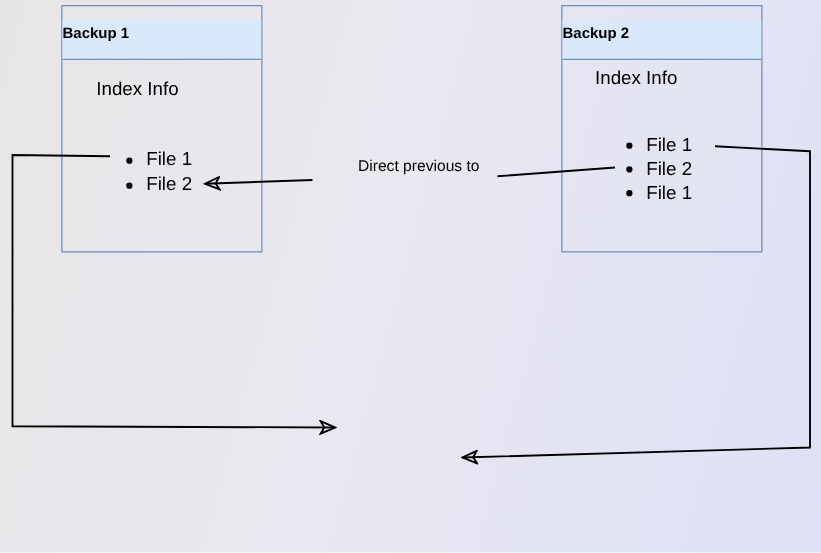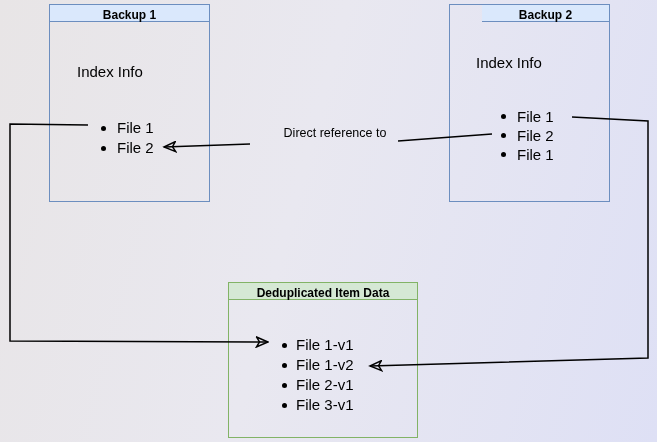--- a/index.html
+++ b/index.html
@@ -13,35 +13,35 @@
     color: #000;
   }
 
   .box {
     position: absolute;
     border: 1.5px solid;
     box-sizing: border-box;
     background: transparent;
   }
   .box .hdr {
-    height: 17px;
+    height: 32px;
     line-height: 20px;
-    text-align: center;
     font-weight: bold;
     font-size: 12px;
     border-bottom: 1.5px solid;
     box-sizing: border-box;
+    margin-top: 11px;
   }
   .blue { border-color: #6c8ebf; }
   .blue .hdr { background: #dae8fc; border-bottom-color: #6c8ebf; }
   .green { border-color: #82b366; }
   .green .hdr { background: #d5e8d4; border-bottom-color: #82b366; }
 
   #backup1 { left: 49px;  top: 4px;   width: 161px; height: 198px; }
-  #backup2 { left: 449px; top: 4px;   width: 161px; height: 198px; padding-left: 32px; }
+  #backup2 { left: 449px; top: 4px;   width: 161px; height: 198px; }
   #dedup   { left: 228px; top: 282px; width: 190px; height: 156px; }
 
   .subtitle { position: absolute; font-size: 15px; line-height: 18px; }
   #backup1 .subtitle { left: 27px; top: 58px; }
   #backup2 .subtitle { left: 26px; top: 49px; }
 
   ul.filelist {
     position: absolute;
     margin: 0; padding: 0;
     list-style: none;
@@ -98,32 +98,23 @@
   <div class="box blue" id="backup2">
     <div class="hdr">Backup 2</div>
     <div class="subtitle">Index Info</div>
     <ul class="filelist">
         <li><span>File 1</span></li>
         <li><span>File 2</span></li>
         <li><span>File 1</span></li>
       </ul>
   </div>
 
-  <div class="box green" id="dedup">
-    <div class="hdr">Deduplicated Item Data</div>
-    <ul class="filelist">
-        <li><span>File 1-v1</span></li>
-        <li><span>File 1-v2</span></li>
-        <li><span>File 2-v1</span></li>
-        <li><span>File 3-v1</span></li>
-      </ul>
-  </div>
 
   <div class="edge-label">
-    <div>Direct reference to</div>
+    <div>Direct previous to</div>
   </div>
 
   <svg class="edges" viewBox="0 0 657 442" xmlns="http://www.w3.org/2000/svg">
     <defs>
       <marker id="arr" markerUnits="userSpaceOnUse" markerWidth="14" markerHeight="12" refX="12.5" refY="6" orient="auto">
         <path d="M1,1 L12.5,6 L1,11 L4,6 Z" fill="#000" stroke="none"></path>
       </marker>
     </defs>
     <path d="M 88 125 L 10 124 L 10 341 L 268 342" marker-end="url(#arr)"></path>
     <path d="M 572 117 L 648 121 L 648 358 L 370 366" marker-end="url(#arr)"></path>

